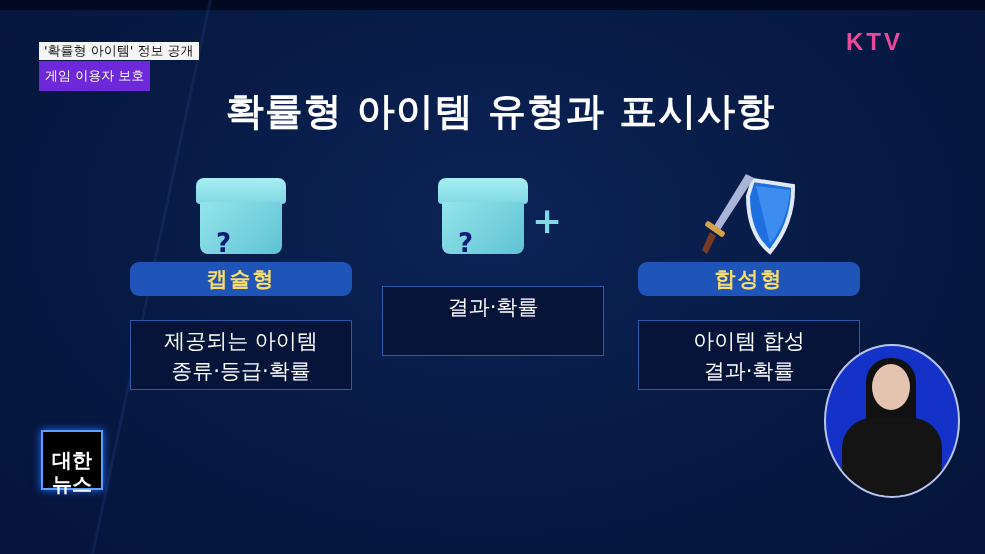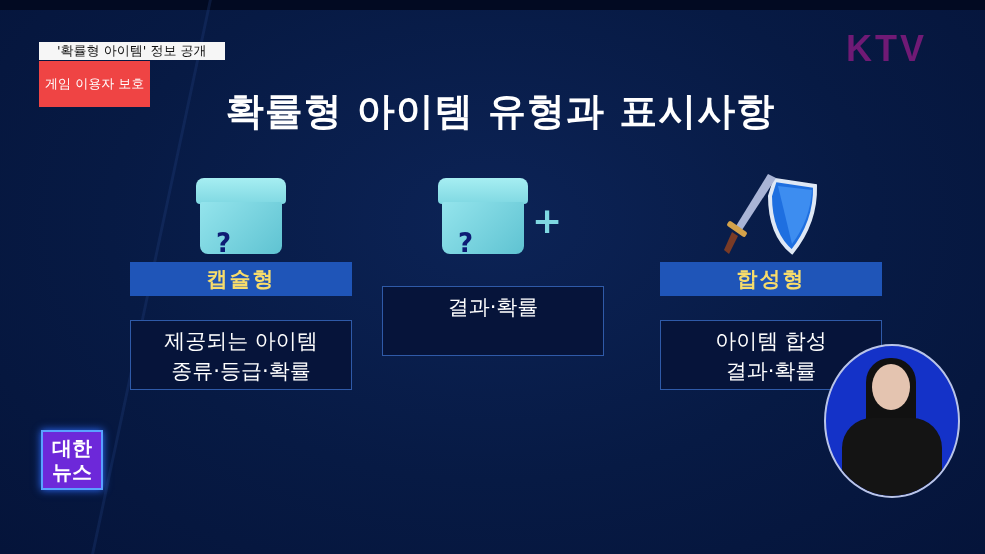--- a/index.html
+++ b/index.html
@@ -2,35 +2,35 @@
 <html><head>
 <meta charset="utf-8">
 <style>
   html,body{margin:0;padding:0;}
   body{width:985px;height:554px;overflow:hidden;position:relative;
     background:radial-gradient(ellipse at 50% 40%, #0c2356 0%, #071a44 55%, #05143a 100%);
     font-family:"DejaVu Sans","Liberation Sans",sans-serif;}
   .frame{position:absolute;inset:0;}
   .topbar{position:absolute;left:0;top:0;width:985px;height:10px;background:#020a22;}
   .streak{position:absolute;left:150px;top:0;width:3px;height:554px;background:rgba(40,70,140,0.25);transform:skewX(-12deg);}
-  .caption1{position:absolute;left:39px;top:42px;background:#f6f6f6;color:#111;font-size:13px;padding:1px 18px;line-height:16px;}
-  .caption2{position:absolute;left:39px;top:61px;background:#ef4444;color:#fff;font-size:13px;padding:15px 6px;line-height:16px;}
-  .logo{position:absolute;left:846px;top:28px;color:#701a75;font-family:"Liberation Sans",sans-serif;font-size:36px;font-weight:bold;letter-spacing:3px;}
+  .caption1{position:absolute;left:39px;top:42px;background:#f6f6f6;color:#111;font-size:13px;padding:1px 5px;line-height:16px;}
+  .caption2{position:absolute;left:39px;top:61px;background:#6d28d9;color:#fff;font-size:13px;padding:7px 6px;line-height:16px;}
+  .logo{position:absolute;left:846px;top:28px;color:#ec4899;font-family:"Liberation Sans",sans-serif;font-size:24px;font-weight:bold;letter-spacing:3px;}
   .title{position:absolute;left:0;width:985px;top:86px;text-align:center;color:#fff;font-size:38px;font-weight:bold;letter-spacing:1px;margin-left:8px;}
   .col{position:absolute;top:170px;width:222px;}
-  .c1{left:130px}.c2{left:382px}.c3{left:660px}
+  .c1{left:130px}.c2{left:382px}.c3{left:638px}
   .icon-area{height:92px;position:relative;}
   .box{position:absolute;width:90px;height:78px;left:66px;top:8px;}
   .box .lid{position:absolute;left:0;top:0;width:90px;height:26px;background:linear-gradient(#a6eef2,#7fd8e2);border-radius:8px 8px 4px 4px;}
   .box .body{position:absolute;left:4px;top:24px;width:82px;height:52px;background:linear-gradient(135deg,#94e4ec,#5fc3d2);border-radius:2px 2px 8px 8px;}
   .box .q{position:absolute;left:16px;top:26px;color:#0e1c74;font-weight:bold;font-size:26px;font-family:"DejaVu Sans",sans-serif;}
   .plus{position:absolute;left:150px;top:30px;color:#7fd8e2;font-size:36px;font-weight:bold;}
-  .label{height:34px;background:#1f55b8;color:#f7dc6b;font-size:21px;font-weight:bold;text-align:center;line-height:34px;letter-spacing:2px;}
+  .label{height:34px;background:#1f55b8;color:#f7dc6b;font-size:21px;font-weight:bold;text-align:center;line-height:34px;letter-spacing:2px;border-radius:9px;}
   .desc{margin-top:24px;height:70px;border:1px solid #2f5aa8;background:#06143a;color:#fff;font-size:21px;text-align:center;line-height:30px;padding-top:5px;box-sizing:border-box;}
-  .news{position:absolute;left:41px;top:430px;width:62px;height:60px;background:#6d28d9;border:2px solid #5aa0ff;box-sizing:border-box;color:#fff;font-weight:bold;font-size:20px;line-height:24px;text-align:center;padding-top:4px;box-shadow:0 0 8px #2c6cff;}
+  .news{position:absolute;left:41px;top:430px;width:62px;height:60px;background:#000000;border:2px solid #5aa0ff;box-sizing:border-box;color:#fff;font-weight:bold;font-size:20px;line-height:24px;text-align:center;padding-top:16px;box-shadow:0 0 8px #2c6cff;}
   .signer{position:absolute;left:824px;top:344px;width:132px;height:150px;border-radius:50%;background:#1432c8;border:2px solid #b9c4e8;overflow:hidden;}
   .head{position:absolute;left:46px;top:18px;width:38px;height:46px;border-radius:50%;background:#e4c4b0;}
   .hair{position:absolute;left:40px;top:12px;width:50px;height:72px;border-radius:24px 24px 8px 8px;background:#111;}
   .torso{position:absolute;left:16px;top:72px;width:100px;height:90px;border-radius:30px 30px 0 0;background:#141414;}
 </style>
 </head>
 <body>
 
 <div class="frame">
   <div class="topbar"></div>

